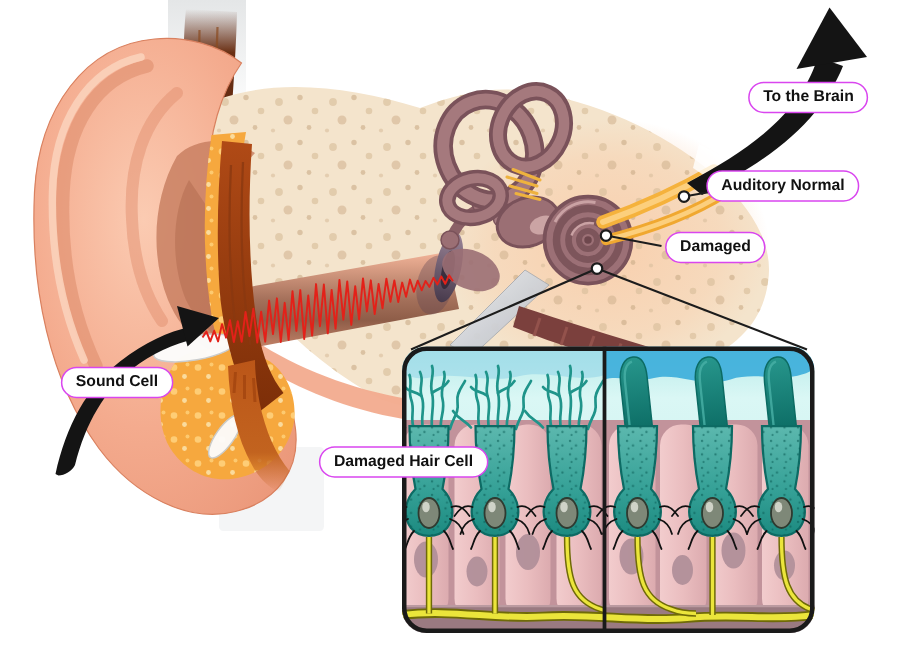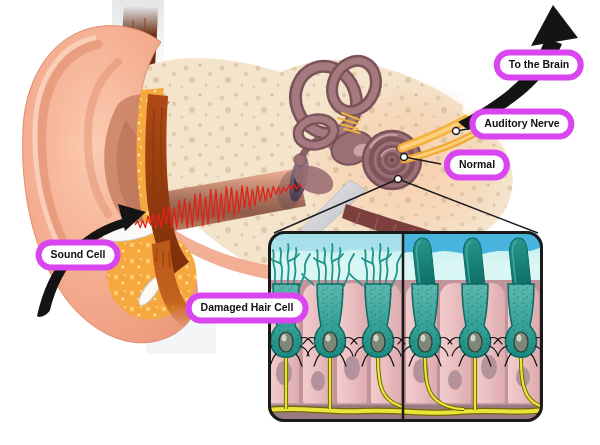--- a/index.html
+++ b/index.html
@@ -1,20 +1,20 @@
 <!DOCTYPE html>
 <html><head>
 <meta charset="utf-8">
 <style>
   html,body{margin:0;padding:0;background:#ffffff;}
   #stage{position:relative;width:600px;height:445px;background:#fff;overflow:hidden;
          font-family:"Liberation Sans",sans-serif;}
   #art{position:absolute;left:0;top:0;}
   .pill{position:absolute;transform:translate(-50%,-50%);background:#ffffff;
-        border:6px solid #d946ef;border-radius:999px;padding:3px 9px;
+        border:1px solid #d946ef;border-radius:999px;padding:3px 9px;
         font-weight:bold;font-size:10.5px;line-height:1.25;color:#111;
         white-space:nowrap;z-index:5;text-align:center;}
 </style>
 </head>
 <body>
 
 <div id="stage">
 
 <svg id="art" width="600" height="445" viewBox="0 0 600 445">
   <defs>
@@ -327,17 +327,17 @@
       </g>
 
       <line x1="403" y1="231" x2="403" y2="422" stroke-width="2.5" stroke="#1a1a1a"></line>
     </g>
     <rect x="269.5" y="232.5" width="272" height="188" rx="15" fill="none" stroke="#1a1a1a" stroke-width="3"></rect>
   </g>
 </svg>
 
 <div class="pill" style="left:78px;top:255px">Sound Cell</div>
 <div class="pill" style="left:539px;top:65px">To the Brain</div>
-<div class="pill" style="left:522px;top:124px">Auditory Nerve</div>
-<div class="pill" style="left:477px;top:165px">Normal</div>
-<div class="pill" style="left:247px;top:308px">Damaged Hair Cell</div>
+<div class="pill" style="left:522px;top:124px">Auditory Normal</div>
+<div class="pill" style="left:477px;top:165px">Damaged</div>
+<div class="pill" style="left:269px;top:308px">Damaged Hair Cell</div>
 
 </div>
 
 </body></html>

